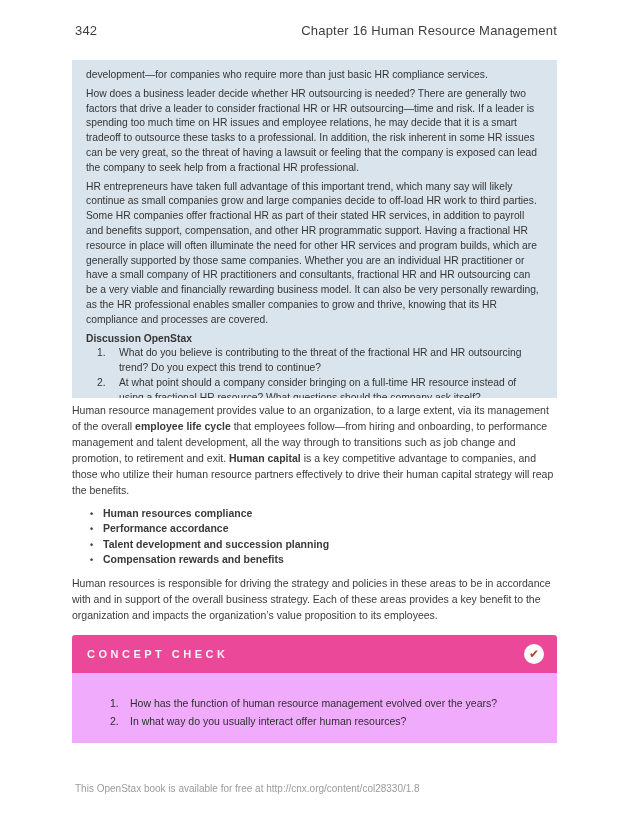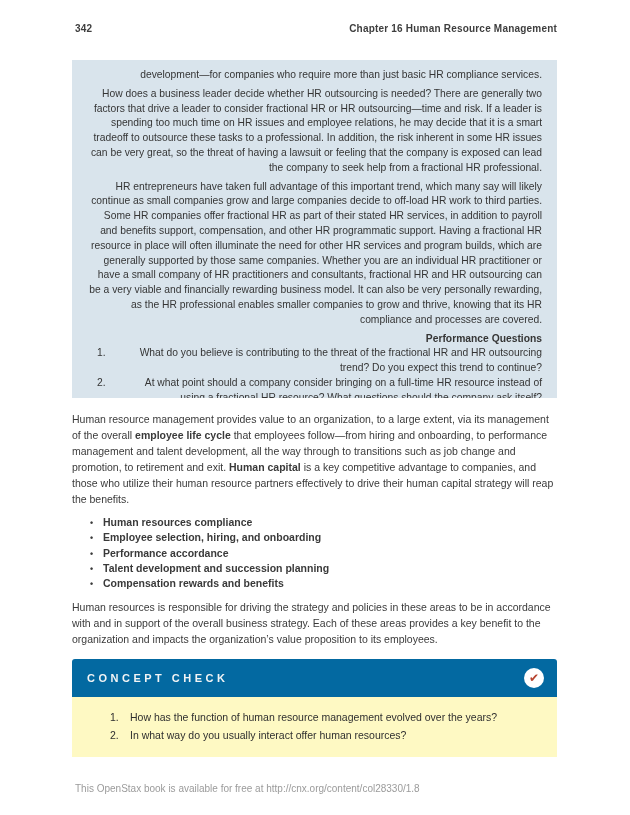--- a/index.html
+++ b/index.html
@@ -13,61 +13,60 @@
     color: #3a3a3a;
     overflow: hidden;
   }
   
   .page-header {
     position: absolute;
     top: 23px; left: 75px; right: 73px;
     display: flex;
     justify-content: space-between;
     align-items: baseline;
-    font-size: 10px;
-    font-weight: bold;
+    font-size: 13px;
+    font-weight: normal;
     color: #3e3e3e;
     letter-spacing: 0.2px;
   }
   
   .content {
     position: absolute;
     top: 60px; left: 72px;
     width: 485px;
   }
   
   .feature-box {
     background: #d9e4ec;
     height: 338px;
     padding: 8px 15px 24px 14px;
     font-size: 10.3px;
     line-height: 14.8px;
     color: #353535;
     overflow: hidden;
-    text-align: right;
   }
   .feature-box p { margin-bottom: 4px; }
   .feature-box .discussion-heading { font-weight: bold; margin-bottom: 0; }
   .feature-box ol {
     list-style: none;
     counter-reset: dq;
     margin: 0 0 0 11px;
   }
   .feature-box ol li {
     counter-increment: dq;
     position: relative;
     padding-left: 22px;
   }
   .feature-box ol li::before {
     content: counter(dq) ".";
     position: absolute;
     left: 0;
   }
   
-  .main-section { margin-top: 13px; font-size: 10.5px; line-height: 16px; color: #3a3a3a; }
+  .main-section { margin-top: 4px; font-size: 10.5px; line-height: 16px; color: #3a3a3a; }
   .main-section p { margin-bottom: 8px; }
   .main-section .bullets {
     list-style: none;
     margin: 0 0 8px 18px;
     font-weight: bold;
   }
   .main-section .bullets li {
     position: relative;
     padding-left: 13px;
     line-height: 15.3px;
@@ -76,21 +75,21 @@
     content: "\2022";
     position: absolute;
     left: 0;
     font-size: 9px;
     top: 1px;
   }
   .bold { font-weight: bold; }
   
   .concept-check { margin-top: 12px; }
   .concept-check-bar {
-    background: #0369a1;
+    background: #ec4899;
     height: 38px;
     border-radius: 3px 3px 0 0;
     display: flex;
     align-items: center;
     justify-content: space-between;
     padding: 0 13px 0 15px;
   }
   .concept-check-title {
     color: #f2f4f5;
     font-size: 11px;
@@ -102,22 +101,22 @@
     background: #ffffff;
     border-radius: 50%;
     display: flex;
     align-items: center;
     justify-content: center;
     color: #b7432e;
     font-size: 12px;
     line-height: 1;
   }
   .concept-check-body {
-    background: #fef9c3;
-    padding: 12px 14px 12px 14px;
+    background: #f0abfc;
+    padding: 22px 14px 12px 14px;
     font-size: 10.5px;
     line-height: 16px;
     color: #2f2f2f;
   }
   .concept-check-body ol {
     list-style: none;
     counter-reset: cc;
     margin-left: 24px;
   }
   .concept-check-body ol li {
@@ -149,32 +148,31 @@
     <span>342</span>
     <span>Chapter 16 Human Resource Management</span>
   </div>
 
   <div class="content">
 
     <div class="feature-box">
       <p>development—for companies who require more than just basic HR compliance services.</p>
       <p>How does a business leader decide whether HR outsourcing is needed? There are generally two factors that drive a leader to consider fractional HR or HR outsourcing—time and risk. If a leader is spending too much time on HR issues and employee relations, he may decide that it is a smart tradeoff to outsource these tasks to a professional. In addition, the risk inherent in some HR issues can be very great, so the threat of having a lawsuit or feeling that the company is exposed can lead the company to seek help from a fractional HR professional.</p>
       <p>HR entrepreneurs have taken full advantage of this important trend, which many say will likely continue as small companies grow and large companies decide to off-load HR work to third parties. Some HR companies offer fractional HR as part of their stated HR services, in addition to payroll and benefits support, compensation, and other HR programmatic support. Having a fractional HR resource in place will often illuminate the need for other HR services and program builds, which are generally supported by those same companies. Whether you are an individual HR practitioner or have a small company of HR practitioners and consultants, fractional HR and HR outsourcing can be a very viable and financially rewarding business model. It can also be very personally rewarding, as the HR professional enables smaller companies to grow and thrive, knowing that its HR compliance and processes are covered.</p>
-      <p class="discussion-heading">Performance Questions</p>
+      <p class="discussion-heading">Discussion OpenStax</p>
       <ol>
         <li>What do you believe is contributing to the threat of the fractional HR and HR outsourcing trend? Do you expect this trend to continue?</li>
         <li>At what point should a company consider bringing on a full-time HR resource instead of using a fractional HR resource? What questions should the company ask itself?</li>
       </ol>
     </div>
 
     <div class="main-section">
       <p><span>Human resource management provides value to an organization, to a large extent, via its management of the overall </span><span class="bold">employee life cycle</span><span> that employees follow—from hiring and onboarding, to performance management and talent development, all the way through to transitions such as job change and promotion, to retirement and exit. </span><span class="bold">Human capital</span><span> is a key competitive advantage to companies, and those who utilize their human resource partners effectively to drive their human capital strategy will reap the benefits.</span></p>
       <ul class="bullets">
         <li>Human resources compliance</li>
-        <li>Employee selection, hiring, and onboarding</li>
         <li>Performance accordance</li>
         <li>Talent development and succession planning</li>
         <li>Compensation rewards and benefits</li>
       </ul>
       <p>Human resources is responsible for driving the strategy and policies in these areas to be in accordance with and in support of the overall business strategy. Each of these areas provides a key benefit to the organization and impacts the organization’s value proposition to its employees.</p>
     </div>
 
     <div class="concept-check">
       <div class="concept-check-bar">
         <span class="concept-check-title" style="letter-spacing:3.5px;">CONCEPT CHECK</span>

